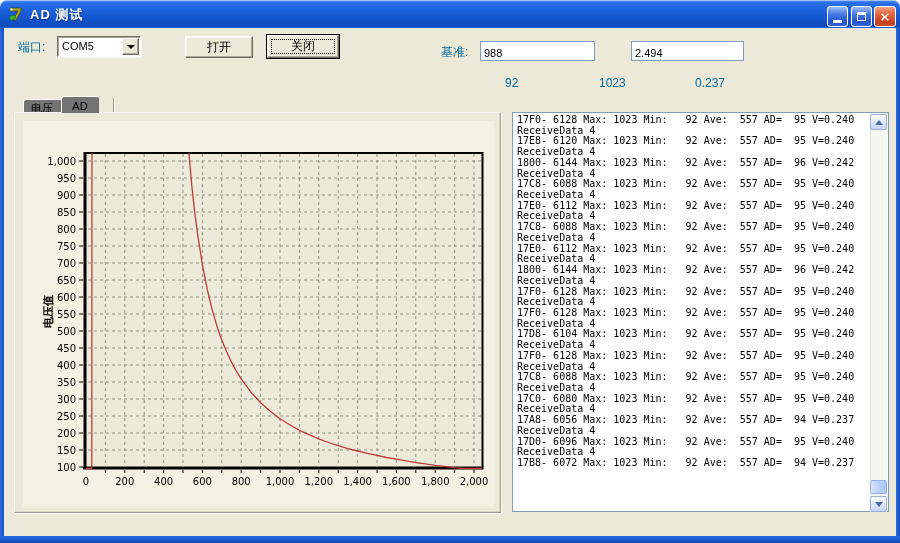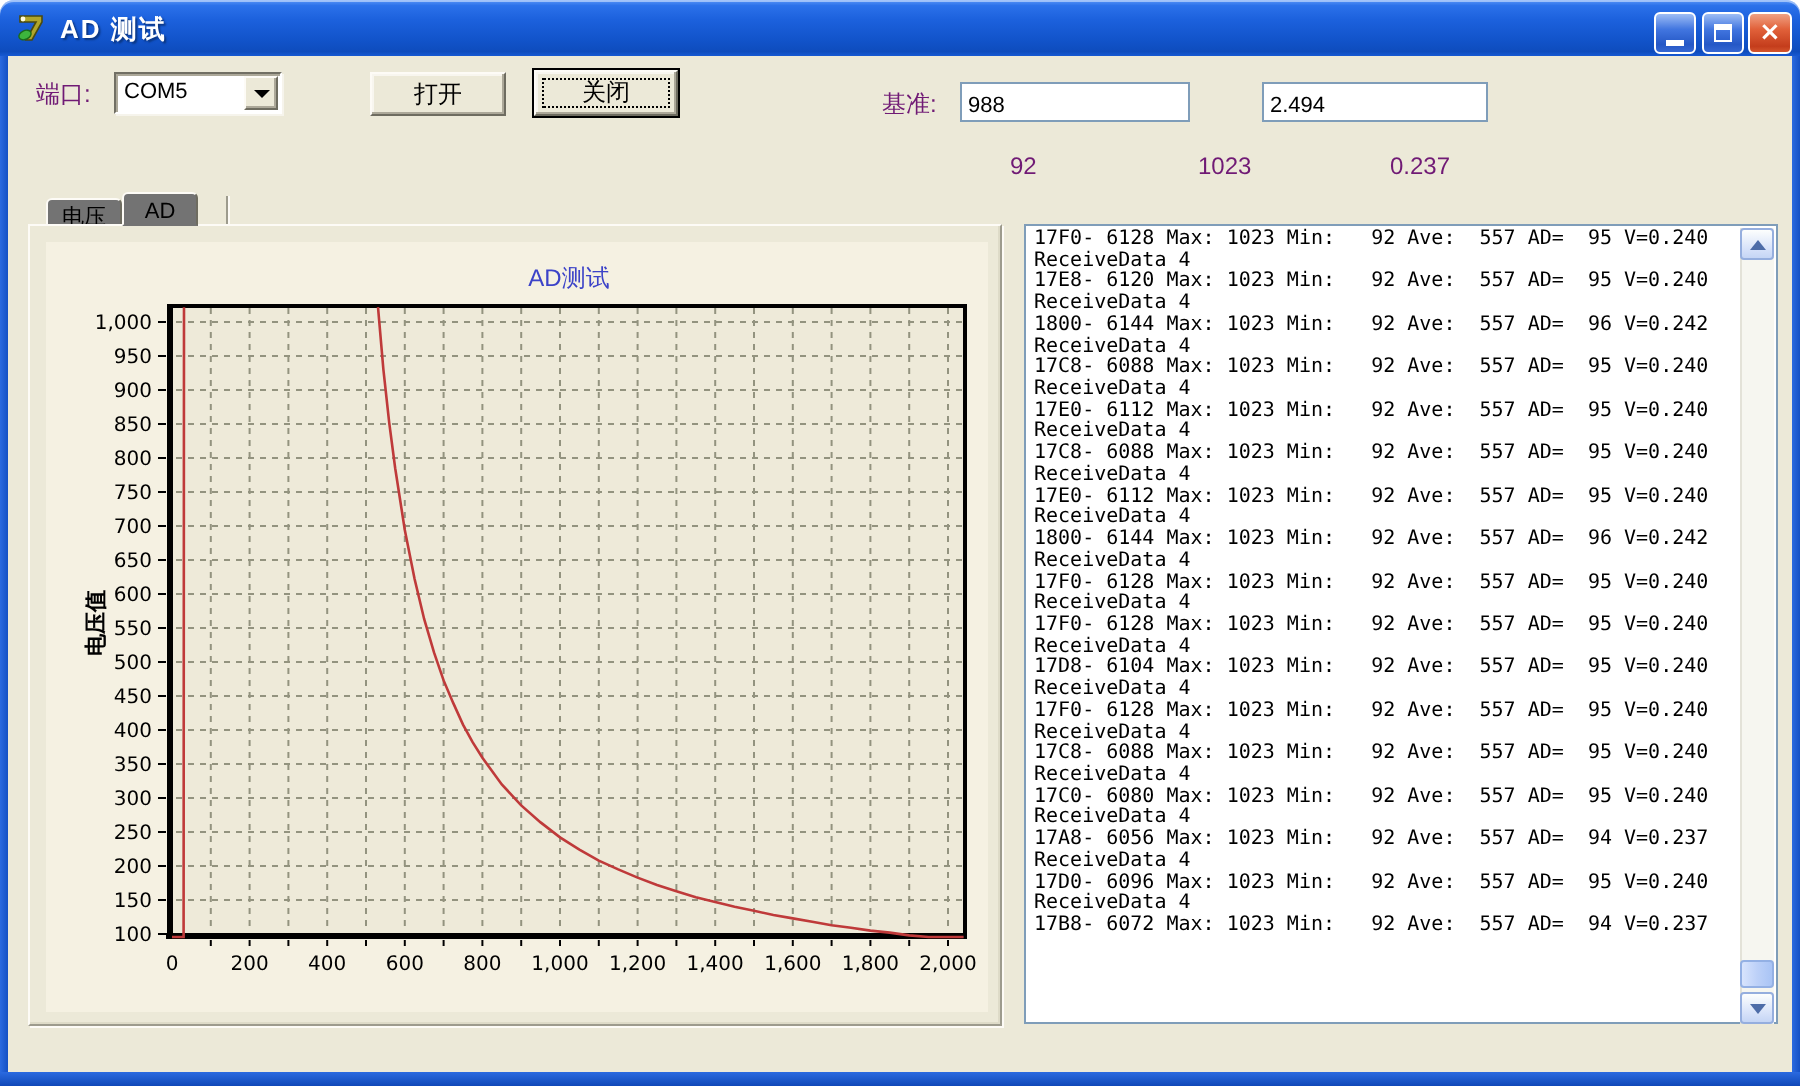--- a/index.html
+++ b/index.html
@@ -22,21 +22,21 @@
   .glyph-max { width:9px; height:9px; border:1px solid #fff; border-top-width:3px; }
   .glyph-close { color:#fff; font-weight:bold; font-size:13px; line-height:13px; font-family:"DejaVu Sans",sans-serif; }
   .frame-strip { background:linear-gradient(90deg,#2a6ae0,#1450c4); }
   #frame-left  { left:0; top:28px; width:4px;  height:508px; }
   #frame-right { left:896px; top:28px; width:4px; height:508px; }
   #frame-bottom{ left:0; top:536px; width:900px; height:7px;
     background:linear-gradient(180deg,#2a6ae0,#1048b8); }
   #client { left:4px; top:28px; width:892px; height:508px; background:#ece9d8; }
 
   
-  .lbl { font-size:12px; color:#701a75; }
+  .lbl { font-size:12px; color:#0369a1; }
   #combo { left:57px; top:36px; width:84px; height:21px; background:#fff;
     border:1px solid #716f64; border-right-color:#fff; border-bottom-color:#fff;
     box-shadow:inset 1px 1px 0 #aca899, 1px 1px 0 #f6f4ec; }
   #combo-text { left:4px; top:3px; font-size:11px; }
   #combo-btn { right:1px; top:1px; width:17px; height:17px; background:#ece9d8;
     border:1px solid; border-color:#fdfbf6 #6e6c60 #6e6c60 #fdfbf6;
     box-shadow:inset -1px -1px 0 #aca899; display:flex; align-items:center; justify-content:center; cursor:pointer; }
   .tri-down { width:0; height:0; border-left:4px solid transparent; border-right:4px solid transparent; border-top:4px solid #000; }
   .btn-classic { background:#ece9d8; border:1px solid; border-color:#fdfbf6 #6e6c60 #6e6c60 #fdfbf6;
     box-shadow:inset -1px -1px 0 #aca899, inset 1px 1px 0 #f8f6ef;
@@ -135,21 +135,20 @@
 <div class="abs lbl" style="left:505px;top:76px">92</div>
 <div class="abs lbl" style="left:599px;top:76px">1023</div>
 <div class="abs lbl" style="left:695px;top:76px">0.237</div>
 
 <div class="abs tab" id="tab-voltage">电压</div>
 <div class="abs tab" id="tab-ad">AD</div>
 <div class="abs" id="tab-divider"></div>
 
 <div class="abs" id="tab-page">
   <div class="abs" id="chart">
-    <div class="abs" id="chart-title">AD测试</div>
     <div class="abs" id="y-axis-label">电压值</div>
     <svg class="abs" id="plot-svg" width="471" height="385" viewBox="0 0 471 385">
         <rect x="63" y="32" width="396.5" height="314" fill="#eeead9"></rect>
         <line x1="82.4" y1="33" x2="82.4" y2="345" class="grid"></line>
         <line x1="101.80000000000001" y1="33" x2="101.80000000000001" y2="345" class="grid"></line>
         <line x1="121.2" y1="33" x2="121.2" y2="345" class="grid"></line>
         <line x1="140.60000000000002" y1="33" x2="140.60000000000002" y2="345" class="grid"></line>
         <line x1="160" y1="33" x2="160" y2="345" class="grid"></line>
         <line x1="179.4" y1="33" x2="179.4" y2="345" class="grid"></line>
         <line x1="198.8" y1="33" x2="198.8" y2="345" class="grid"></line>

